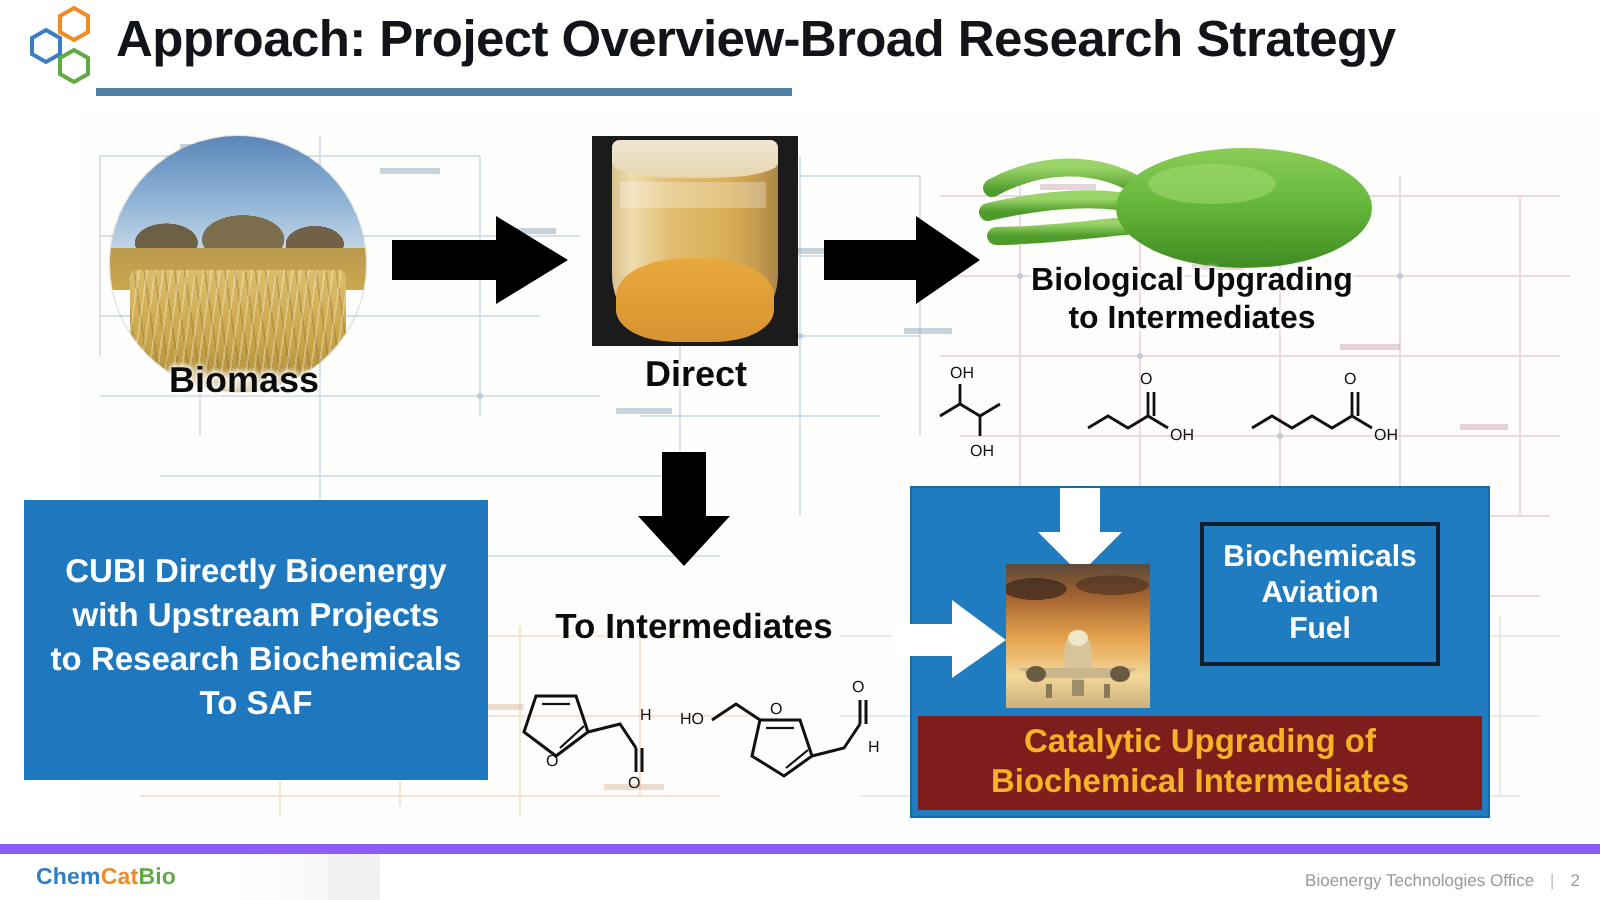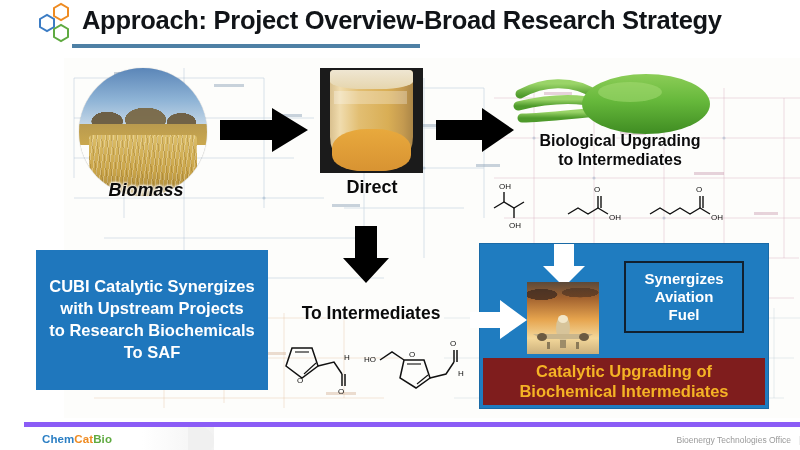--- a/index.html
+++ b/index.html
@@ -6,21 +6,20 @@
   html, body {
     width: 800px; height: 450px;
     font-family: "Liberation Sans", sans-serif;
     background: #ffffff;
     overflow: hidden;
   }
   #slide {
     position: relative;
     width: 776px; height: 450px;
     background: #ffffff;
-    margin-left: 24px;
   }
 
   
   #logo-hex {
     position: absolute; left: 4px; top: 2px;
     width: 52px; height: 48px;
   }
   #title {
     position: absolute; left: 58px; top: 6px;
     font-size: 25.5px;
@@ -75,21 +74,20 @@
       repeating-linear-gradient(98deg, rgba(255,255,255,.28) 0 1px, transparent 1px 4px),
       repeating-linear-gradient(82deg, rgba(120,86,30,.25) 0 1px, transparent 1px 5px),
       linear-gradient(#dcbe69, #c9a448 60%, #a8873a);
     border-radius: 4px 4px 2px 2px;
   }
   #biomass-label {
     position: absolute; left: 63px; top: 180px;
     width: 118px; text-align: center;
     font-size: 18px; font-weight: bold; color: #0b0b0b;
     text-shadow: 0 0 3px #fff, 0 0 3px #fff, 0 0 3px #fff;
-    font-style: italic;
   }
 
   
   #sugars-photo {
     position: absolute; left: 296px; top: 68px;
     width: 103px; height: 105px;
     background: #1b1b1b;
     overflow: hidden;
   }
   #sugars-photo .jar {
@@ -372,21 +370,21 @@
       <path d="M160 36 L170 30 L180 36 L190 30 L200 36 L210 30 L220 36"></path>
       <path d="M210 30 L210 18"></path>
         <path d="M213 30 L213 18"></path>
       <text x="206" y="14" fill="#111" stroke="none">O</text>
       <text x="221" y="42" fill="#111" stroke="none">OH</text>
     </g>
   </svg>
 
   <div id="cubi-box">
     <div id="cubi-text">
-      <span>CUBI Catalytic Synergizes</span><br>
+      <span>CUBI Directly Bioenergy</span><br>
       <span>with Upstream Projects</span><br>
       <span>to Research Biochemicals</span><br>
       <span>To SAF</span>
     </div>
   </div>
 
   <div id="direct-label">
     <br>
     <span>To Intermediates</span>
   </div>
@@ -437,21 +435,21 @@
       <ellipse cx="57" cy="25" rx="5" ry="4" fill="#6a5a42"></ellipse>
       <rect x="33" y="28" width="6" height="8" fill="#9d8c68"></rect>
       <rect x="20" y="30" width="3" height="7" fill="#8b7a58"></rect>
       <rect x="49" y="30" width="3" height="7" fill="#8b7a58"></rect>
       <ellipse cx="36" cy="7" rx="5" ry="4" fill="#f2e6c8"></ellipse>
     </svg>
   </div>
 
   <div id="saf-box">
     <div id="saf-text">
-      <span>Synergizes</span><br>
+      <span>Biochemicals</span><br>
       <span>Aviation</span><br>
       <span>Fuel</span>
     </div>
   </div>
 
   <div id="cat-banner">
     <div id="cat-banner-text">
       <span>Catalytic Upgrading of</span><br>
       <span>Biochemical Intermediates</span>
     </div>

